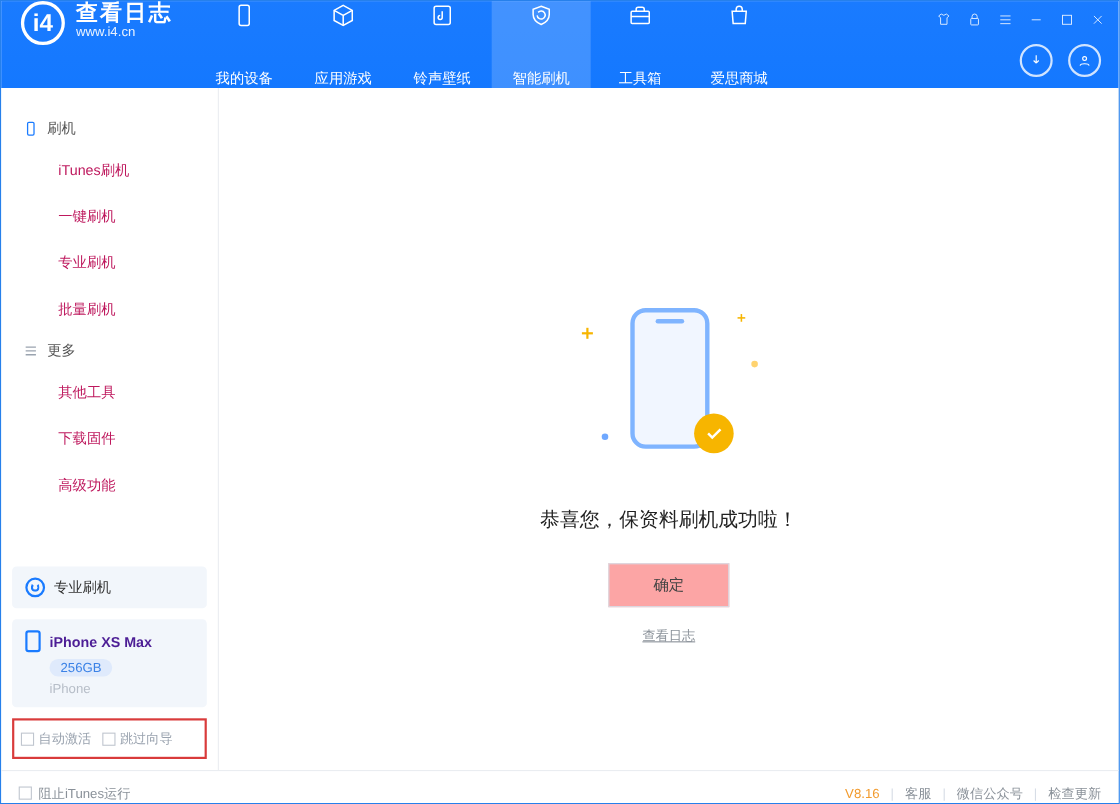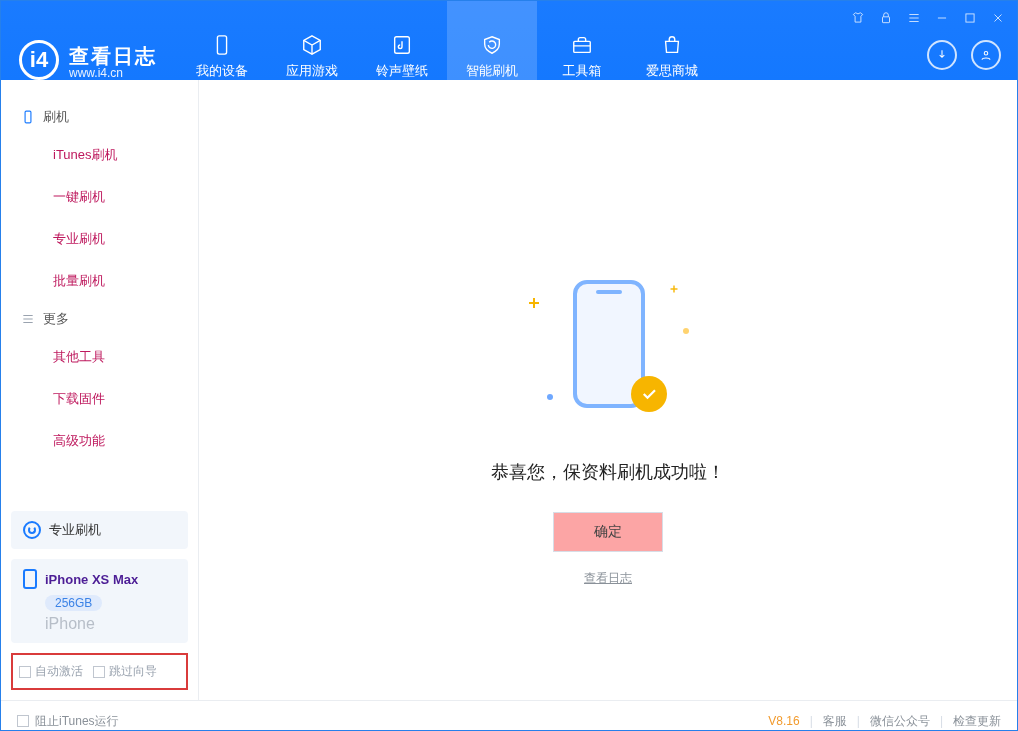--- a/index.html
+++ b/index.html
@@ -1,27 +1,27 @@
 <!DOCTYPE html>
 <html><head>
 <meta charset="utf-8">
 <style>
 * { margin: 0; padding: 0; box-sizing: border-box; font-family: "Microsoft YaHei", "PingFang SC", sans-serif; }
 body { background: #fff; width: 1018px; height: 731px; border: 1px solid #2680eb; overflow: hidden; }
 
 
 .titlebar { height: 79px; background: linear-gradient(#1a7bff,#1478ff); color: #fff; display: flex; align-items: stretch; padding: 0 14px 0 18px; position: relative; }
-.logo-wrap { display: flex; align-items: flex-end; margin-right: 20px; margin-top: 11px; }
+.logo-wrap { display: flex; align-items: flex-start; margin-right: 20px; }
 .logo-badge { width: 40px; height: 40px; border: 3px solid #fff; border-radius: 50%; display:flex; align-items:center; justify-content:center; font-weight:bold; font-size:22px; margin-right:10px;}
 .logo-text { line-height: 1.1; }
 .logo-text .big { font-size: 20px; font-weight: bold; letter-spacing: 2px; }
 .logo-text .small { font-size: 12px; opacity: .9; }
 
 .nav { display:flex; align-items:stretch; }
-.nav-item { width: 90px; display:flex; flex-direction:column; align-items:center; justify-content:flex-end; font-size:13px; cursor:pointer; gap:4px;}
+.nav-item { width: 90px; display:flex; flex-direction:column; align-items:center; justify-content:space-between; font-size:13px; cursor:pointer; gap:4px;}
 .nav-item.active { background: rgba(255,255,255,.18); }
 .nav-icon { width:26px; height:26px; display:flex; align-items:center; justify-content:center; }
 .nav-icon svg { stroke:#fff; fill:none; stroke-width:1.5; }
 
 .win-controls { position:absolute; top:8px; right:10px; display:flex; gap:10px; align-items:center; }
 .win-controls .wc { width:18px; height:18px; display:flex; align-items:center; justify-content:center; cursor:pointer; opacity:.85; }
 .win-controls svg { stroke:#fff; fill:none; stroke-width:1.5; }
 
 .user-controls { position:absolute; bottom:10px; right:16px; display:flex; gap:14px; }
 .circ-btn { width:30px; height:30px; border:2px solid rgba(255,255,255,.8); border-radius:50%; display:flex; align-items:center; justify-content:center; cursor:pointer;}
@@ -36,21 +36,21 @@
 .side-item.active { color:#be185d; }
 
 .side-bottom { margin-top:auto; }
 .mode-card, .device-card { margin: 0 10px 10px 10px; background:#f2f6fb; border-radius:4px; padding:10px 12px; font-size:13px; color:#333; }
 .mode-card { display:flex; align-items:center; gap:8px; }
 .mode-dot { width:18px;height:18px;border:2px solid #1a7bff;border-radius:50%; position:relative;}
 .mode-dot::after{content:"";position:absolute;inset:3px;border:2px solid #1a7bff;border-radius:50%; border-top-color:transparent;}
 .device-card .name { display:flex; align-items:center; gap:8px; font-weight:bold; color:#4c1d95;}
 .device-card .phone-ico{ width:14px;height:20px;border:2px solid #1a7bff;border-radius:3px;}
 .device-card .badge { display:inline-block; margin:6px 0 4px 22px; background:#dfeafc; color:#3b82e6; border-radius:10px; padding:1px 10px; font-size:12px;}
-.device-card .sub { margin-left:22px; color:#b7bec8; font-size:16px;}
+.device-card .sub { margin-left:22px; color:#b7bec8; font-size:12px;}
 
 .checks-box { margin: 6px 10px 10px 10px; border:2px solid #d93b3b; padding:8px 6px; display:flex; gap:10px; align-items:center; font-size:12px; color:#9aa3af;}
 .chk { display:flex; align-items:center; gap:4px; }
 .chk .box { width:12px;height:12px;border:1px solid #c0c6cf; background:#fff;}
 
 
 .main { flex:1; position:relative; display:flex; flex-direction:column; align-items:center; padding-top:200px; }
 .success-illust { width:110px; height:150px; position:relative; margin-bottom:30px;}
 .phone-shape { position:absolute; left:20px; top:0; width:72px; height:128px; border:4px solid #7fb4ff; border-radius:14px; background:#f1f6ff;}
 .phone-shape::before{content:"";position:absolute;top:6px;left:50%;transform:translateX(-50%);width:26px;height:4px;background:#7fb4ff;border-radius:2px;}

